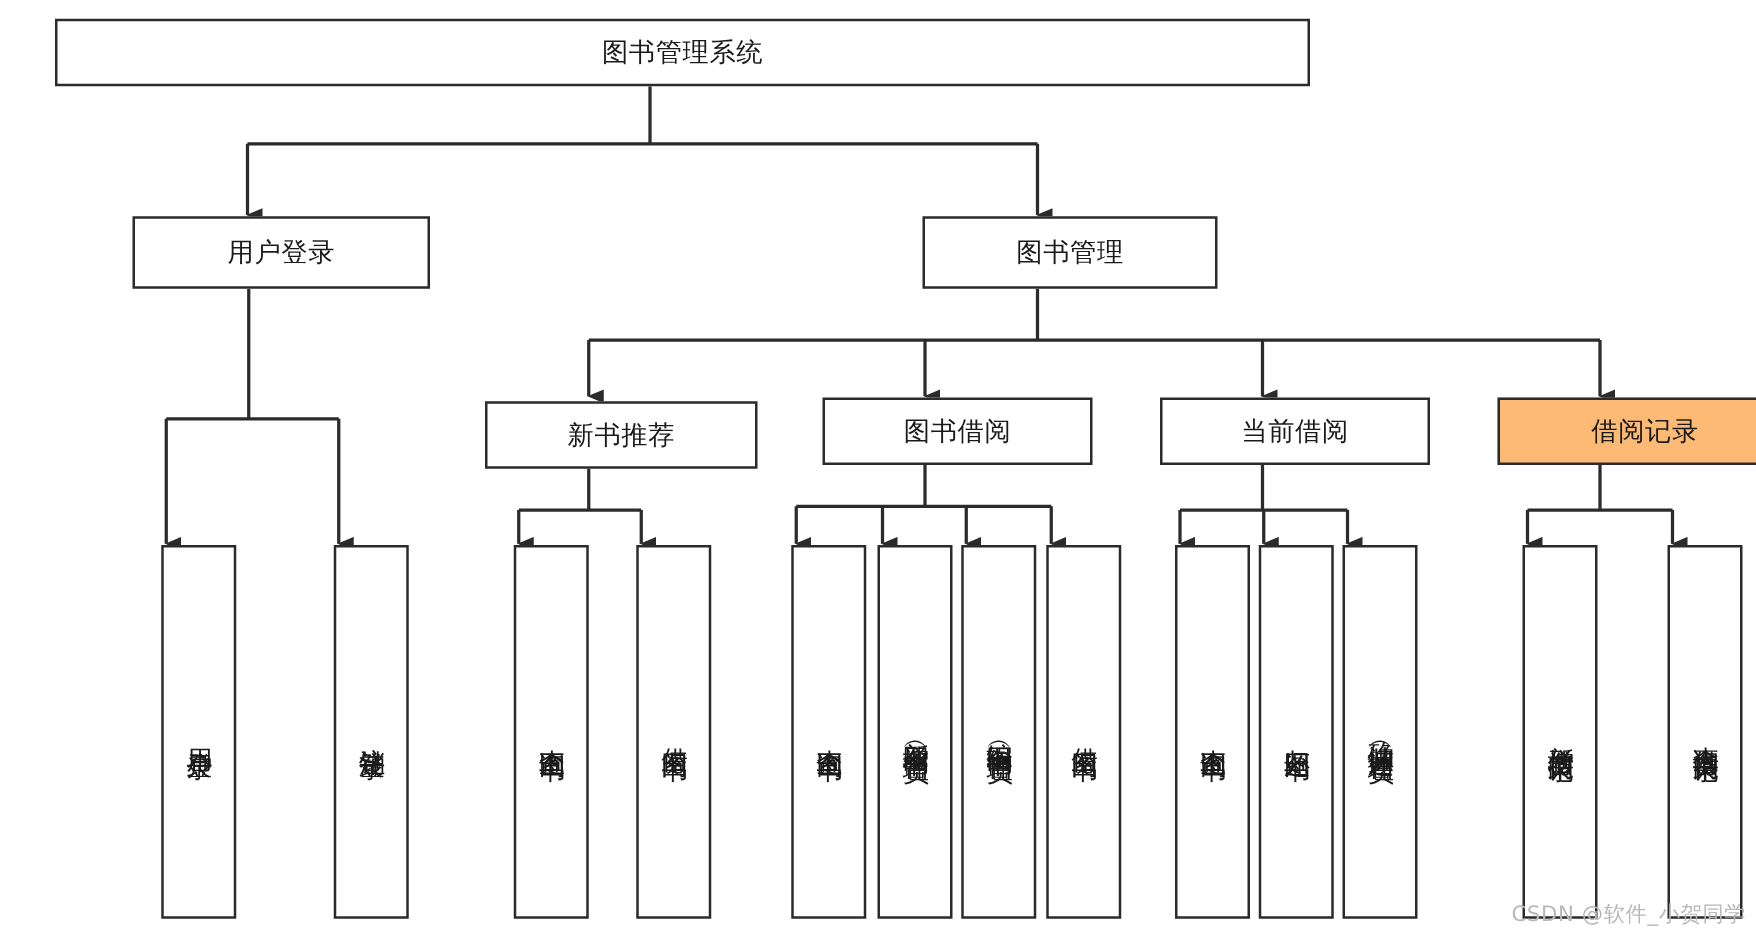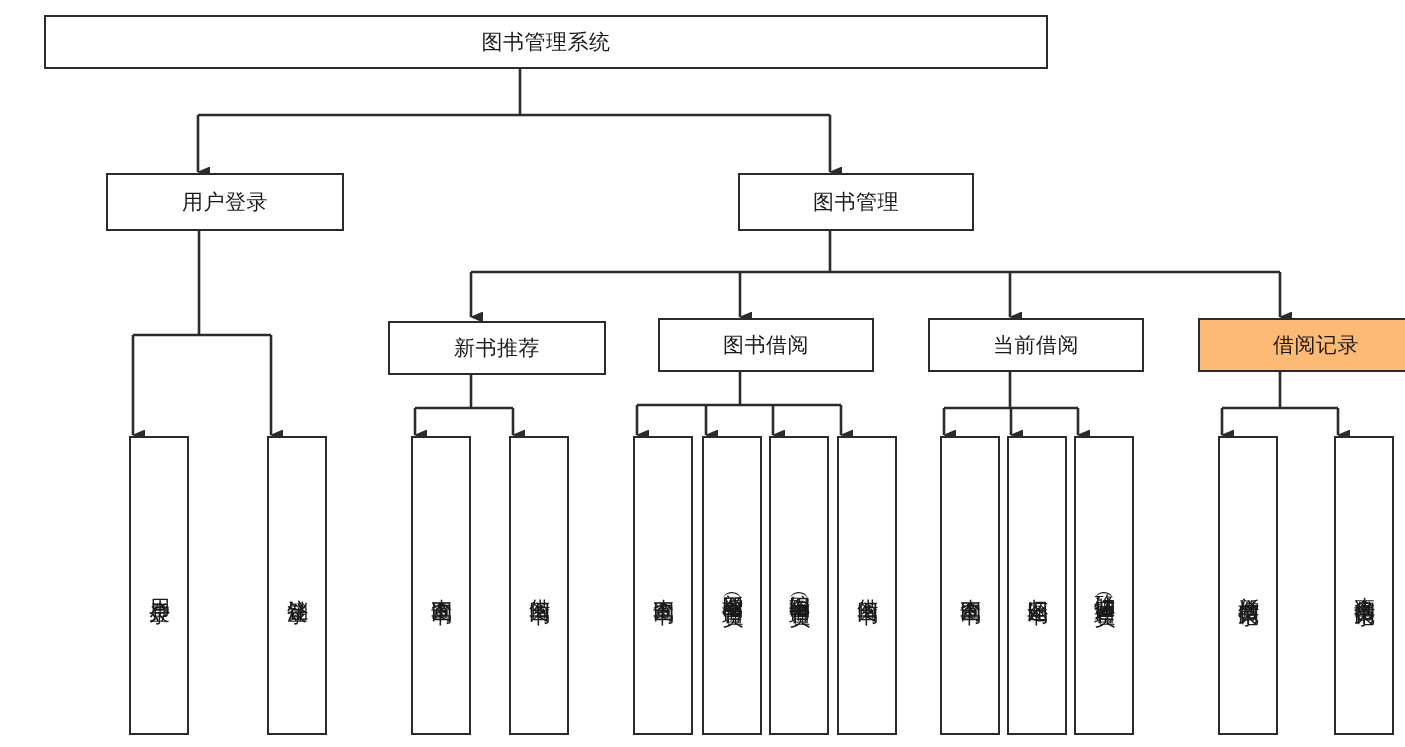--- a/index.html
+++ b/index.html
@@ -170,14 +170,15 @@
         <span class="node-label">确认归还（管理员）</span>
       </div>
       <div class="node vert" style="left: 1192px; top: 436px; width: 60px; height: 299px; border-color: rgb(43, 43, 43); background: rgb(255, 255, 255); color: rgb(26, 26, 26);">
         <span class="node-label">新增借阅记录</span>
       </div>
       <div class="node vert" style="left: 1308px; top: 436px; width: 60px; height: 299px; border-color: rgb(43, 43, 43); background: rgb(255, 255, 255); color: rgb(26, 26, 26);">
         <span class="node-label">查询借阅记录</span>
       </div>
     </div>
 
+  <div id="watermark">CSDN @软件_小贺同学</div>
 
 </div>
 
 </body></html>

